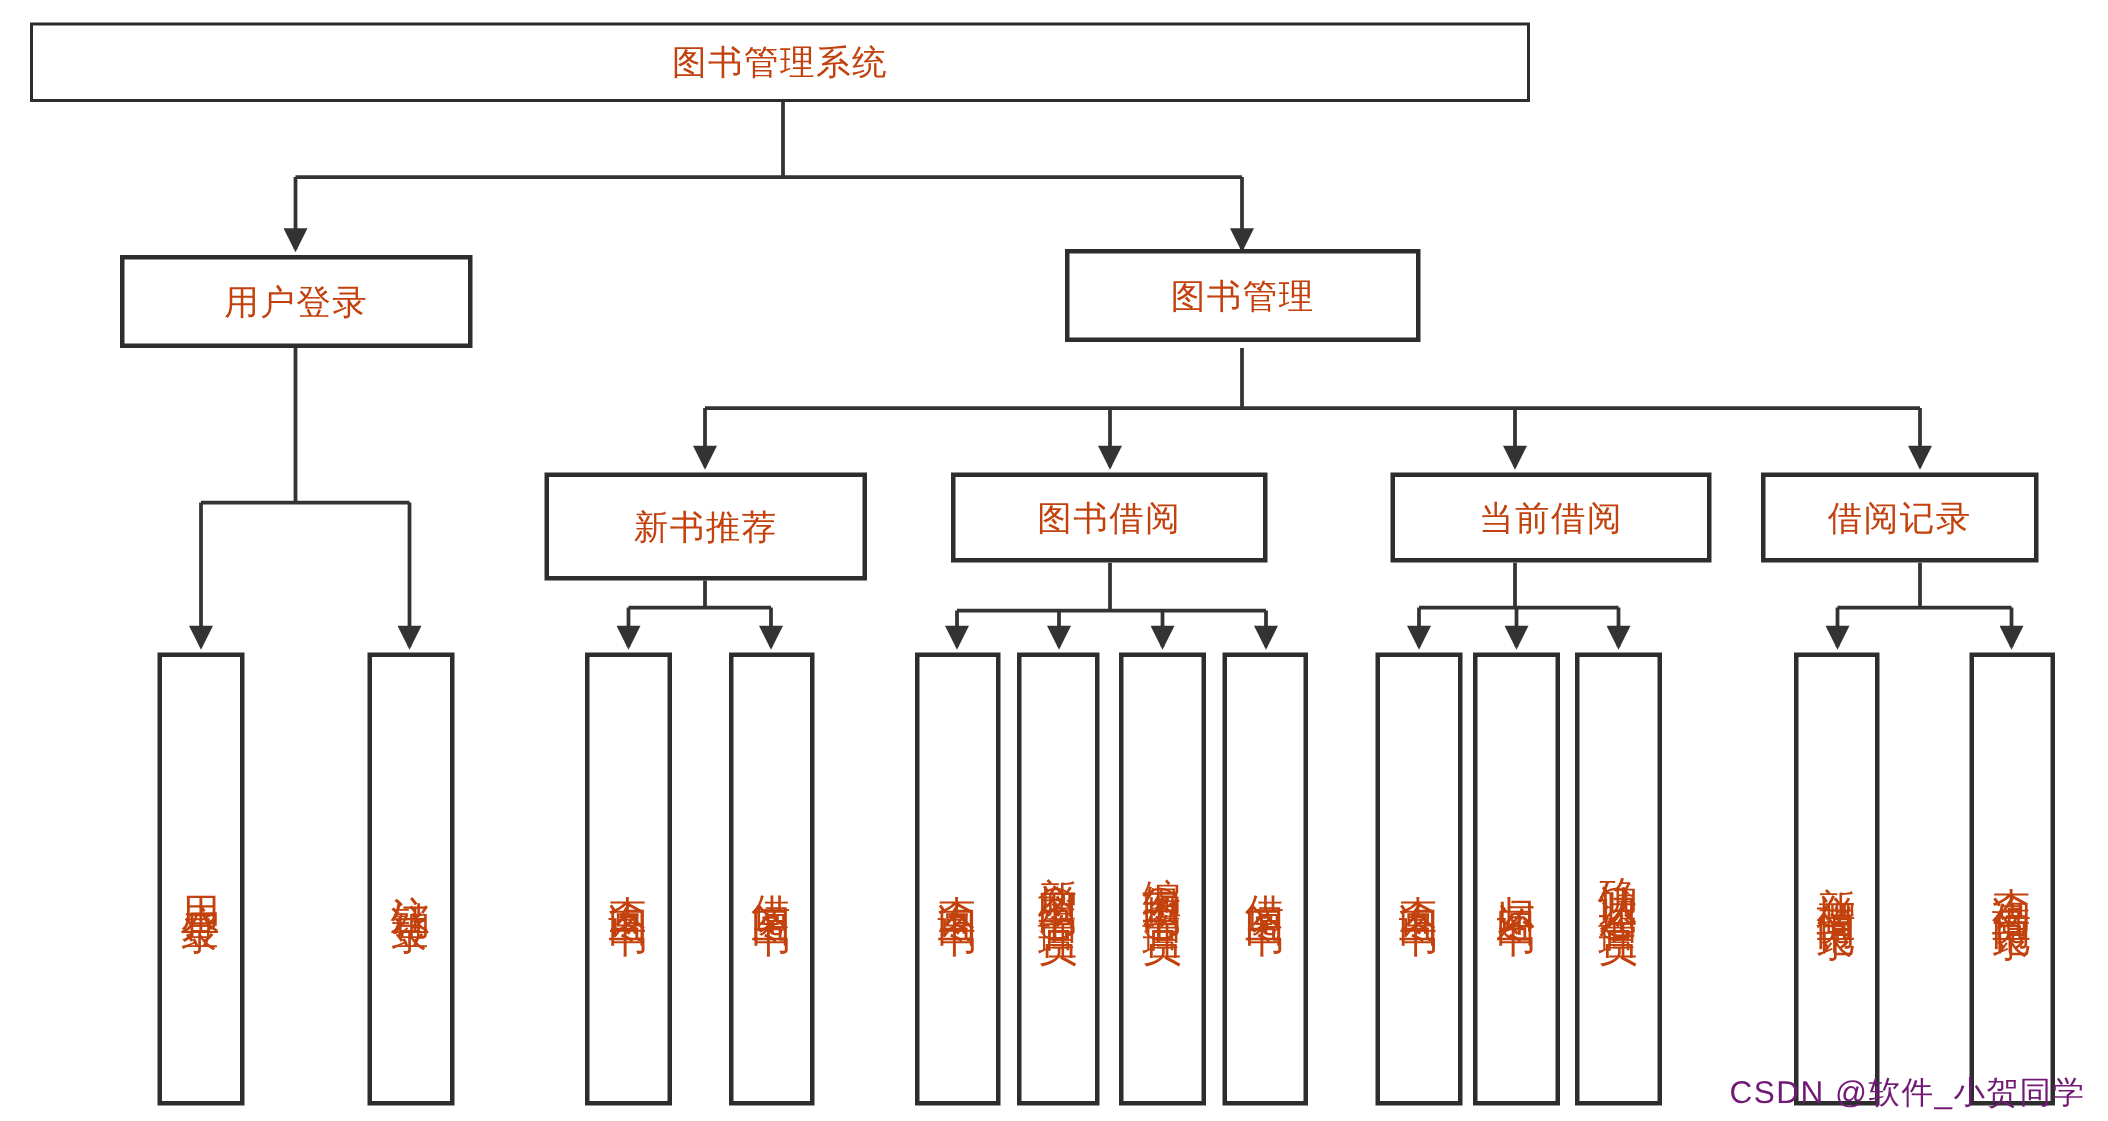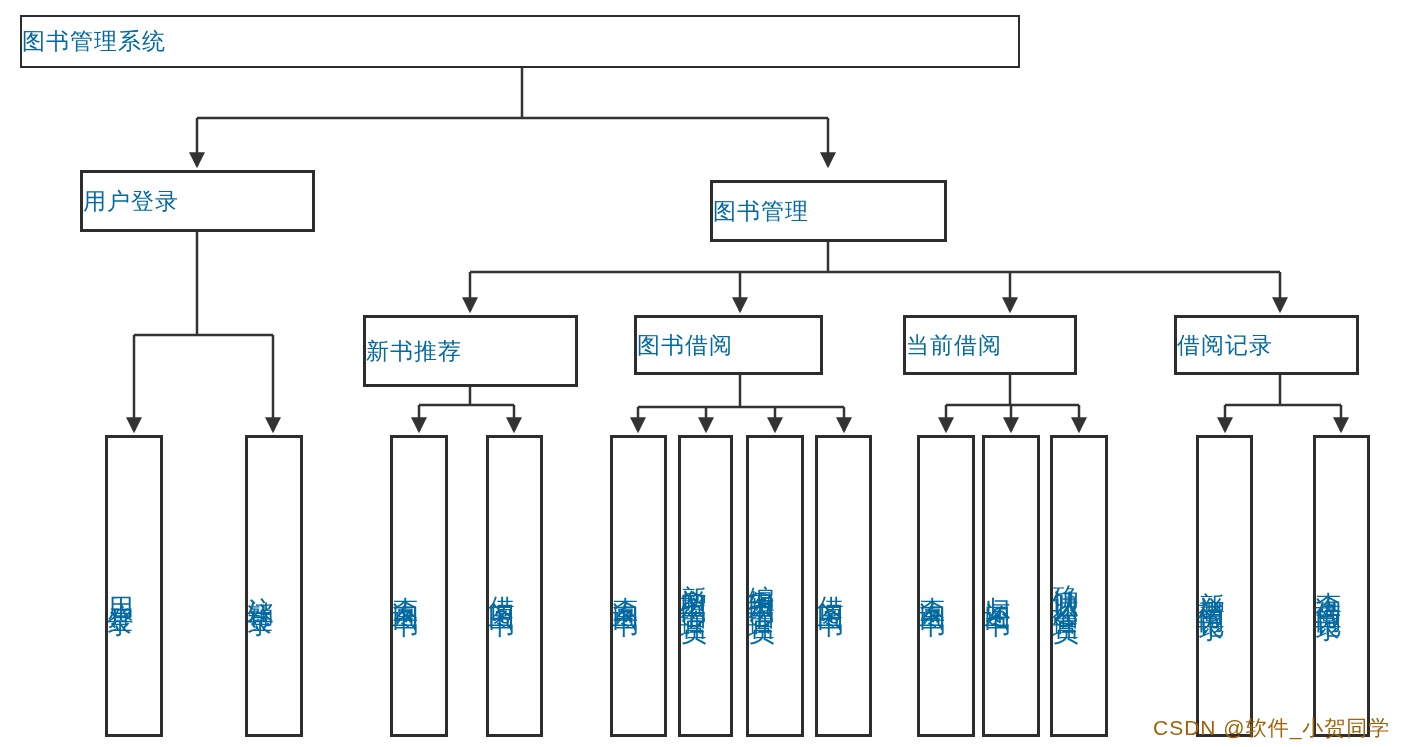--- a/index.html
+++ b/index.html
@@ -1,24 +1,24 @@
 <!DOCTYPE html>
 <html><head>
 <meta charset="utf-8">
 <style>
   html,body{margin:0;padding:0;background:#ffffff;font-family:"Liberation Sans","DejaVu Sans",sans-serif;}
   .stage{position:relative;width:1405px;height:747px;background:#ffffff;overflow:hidden;}
   .lines{position:absolute;left:0;top:0;width:1405px;height:747px;pointer-events:none;}
   .box{position:absolute;box-sizing:border-box;background:#ffffff;border:3px solid #2d2d2d;
-       display:flex;align-items:center;justify-content:flex-start;color:#0369a1;}
+       display:flex;align-items:center;justify-content:center;color:#c2410c;}
   .box.root{border-width:2px;}
   .box.h span{font-size:23px;letter-spacing:1px;white-space:nowrap;}
   .box.v span{writing-mode:vertical-rl;text-orientation:mixed;font-size:26px;line-height:1;
               letter-spacing:5px;white-space:nowrap;}
-  .watermark{position:absolute;left:1153px;top:714px;font-size:21px;color:#a16207;
+  .watermark{position:absolute;left:1153px;top:714px;font-size:21px;color:#701a75;
              letter-spacing:1px;white-space:nowrap;}
 </style>
 </head>
 <body>
 
 <div class="stage">
 
   <svg class="lines" viewBox="0 0 1405 747" xmlns="http://www.w3.org/2000/svg">
     <defs>
       <marker id="arrow" viewBox="0 0 10 10" refX="8.6" refY="5" markerWidth="8.6" markerHeight="6.4" orient="auto-start-reverse">
@@ -69,31 +69,31 @@
     </g>
   </svg>
 
   <div class="box h root" style="left:20px;top:15px;width:1000px;height:53px">
     <span>图书管理系统</span>
   </div>
 
   <div class="box h" style="left:80px;top:170px;width:235px;height:62px">
     <span>用户登录</span>
   </div>
-  <div class="box h" style="left:710px;top:180px;width:237px;height:62px">
+  <div class="box h" style="left:710px;top:166px;width:237px;height:62px">
     <span>图书管理</span>
   </div>
 
   <div class="box h" style="left:363px;top:315px;width:215px;height:72px">
     <span>新书推荐</span>
   </div>
-  <div class="box h" style="left:634px;top:315px;width:189px;height:60px">
+  <div class="box h" style="left:634px;top:315px;width:211px;height:60px">
     <span>图书借阅</span>
   </div>
-  <div class="box h" style="left:903px;top:315px;width:174px;height:60px">
+  <div class="box h" style="left:927px;top:315px;width:214px;height:60px">
     <span>当前借阅</span>
   </div>
   <div class="box h" style="left:1174px;top:315px;width:185px;height:60px">
     <span>借阅记录</span>
   </div>
 
   <div class="box v" style="left:105px;top:435px;width:58px;height:302px">
     <span>用户登录</span>
   </div>
   <div class="box v" style="left:245px;top:435px;width:58px;height:302px">

